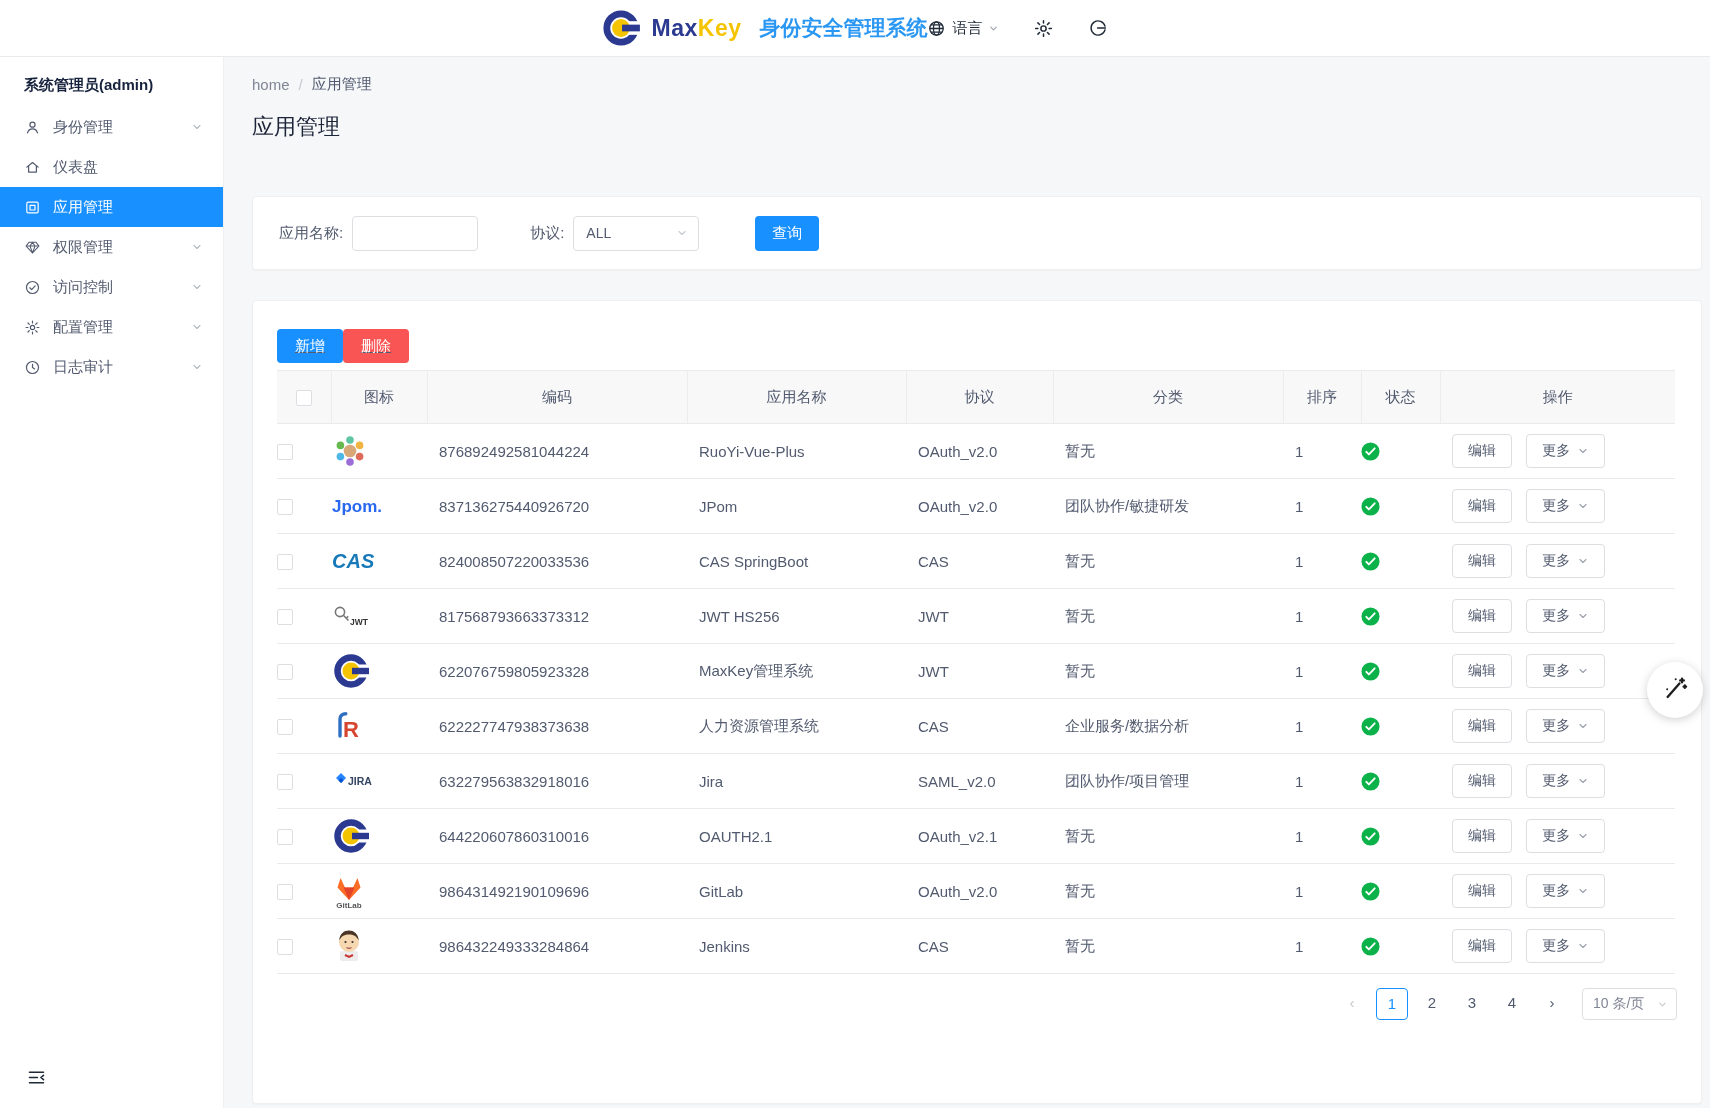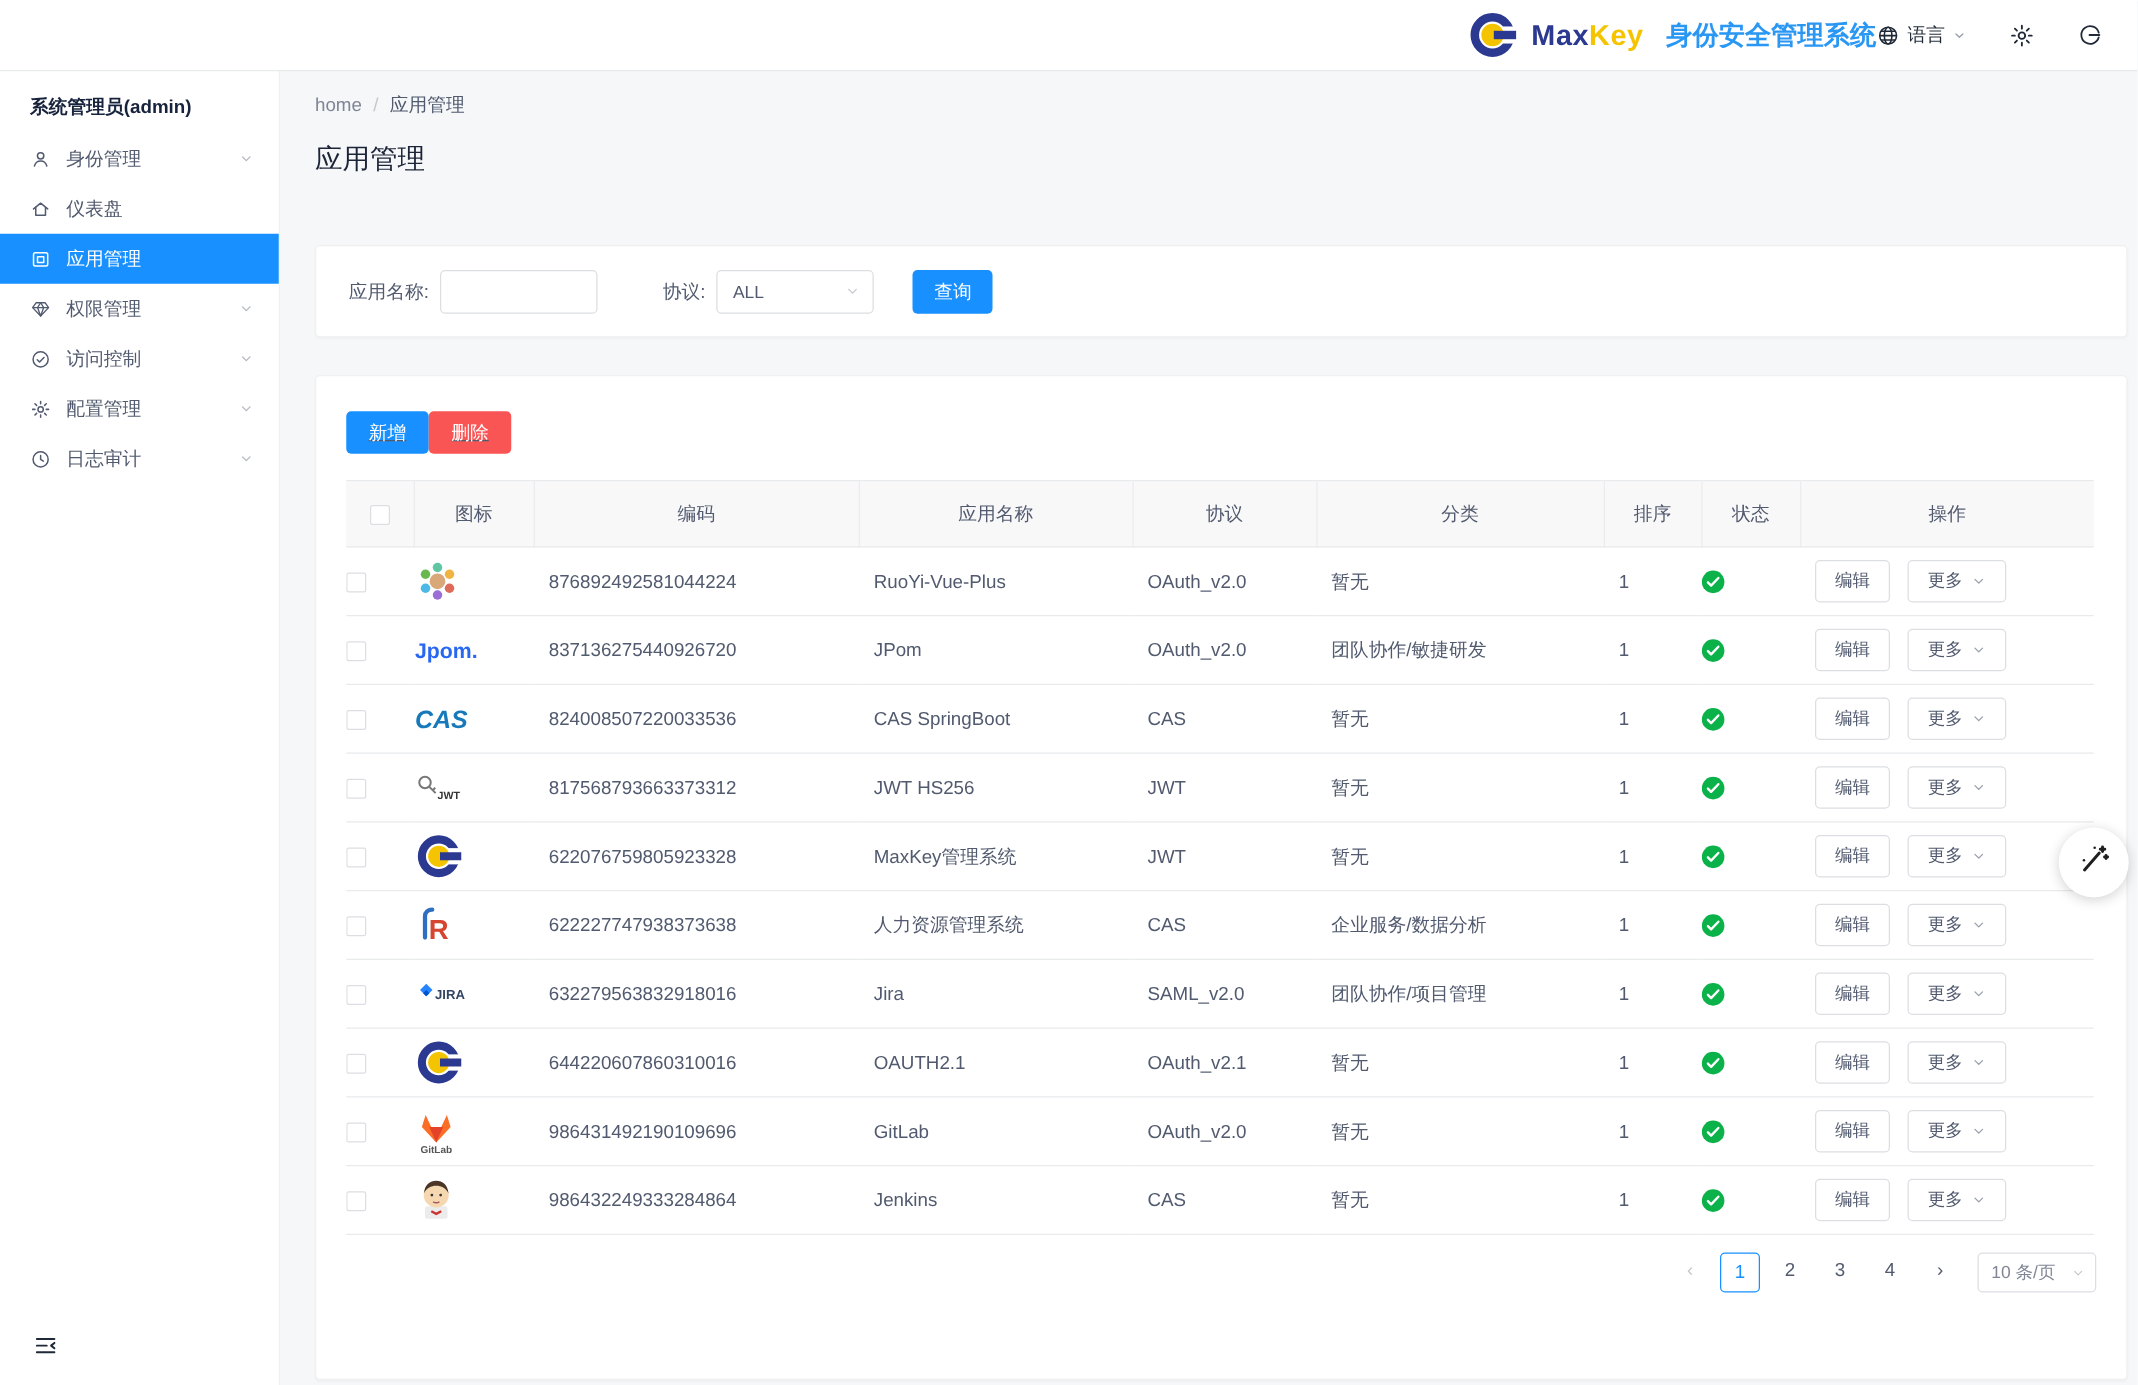--- a/index.html
+++ b/index.html
@@ -7,21 +7,21 @@
     --navy:#2b3990; --gold:#f5c400;
     --text:#515a6e; --heading:#17233d; --border:#dcdee2; --line:#e8eaec; --bg:#f5f7f9;
   }
   *{box-sizing:border-box;margin:0;padding:0;}
   body{width:1710px;height:1108px;overflow:hidden;background:var(--bg);
        font-family:"Liberation Sans","DejaVu Sans",sans-serif;color:var(--text);}
   .app{position:relative;width:1710px;height:1108px;}
 
   
   .hdr{position:absolute;top:0;left:0;right:0;height:56px;background:#fff;z-index:20;
-       display:flex;align-items:center;justify-content:flex-end;padding:0 28px 0 26px;
+       display:flex;align-items:center;justify-content:center;padding:0 28px 0 26px;
        box-shadow:0 1px 0 var(--line);}
   .brand{display:flex;align-items:center;gap:10px;}
   .brand svg{display:block;}
   .brand-text{font-size:23px;font-weight:bold;letter-spacing:.5px;}
   .brand-max{color:var(--navy);}
   .brand-key{color:var(--gold);}
   .brand-title{font-size:21px;font-weight:bold;color:#2a97f3;margin-left:8px;}
   .hdr-actions{display:flex;align-items:center;gap:34px;color:#1f2937;}
   .hdr-item{display:flex;align-items:center;gap:6px;font-size:15px;cursor:pointer;color:#1f2937;}
   .hdr-item svg{display:block;}
@@ -55,28 +55,28 @@
            padding:0 10px;font-size:14px;color:var(--text);outline:none;background:#fff;}
   .f-proto-label{margin-left:52px;}
   .select{height:35px;border:1px solid var(--border);border-radius:4px;background:#fff;
           display:inline-flex;align-items:center;justify-content:space-between;
           padding:0 10px 0 12px;font-size:14px;color:var(--text);cursor:pointer;}
   .f-select{width:126px;margin-left:9px;}
   .chev{display:inline-flex;color:#b6bcc6;}
   .btn{border:none;border-radius:4px;font-size:15px;cursor:pointer;
        font-family:"Liberation Sans","DejaVu Sans",sans-serif;}
   .btn-primary{background:var(--primary);color:#fff;height:35px;padding:0 17px;}
-  .f-search{margin-left:31px;}
+  .f-search{margin-left:56px;}
 
   .table-card{margin-top:30px;min-height:804px;padding:28px 24px 24px;}
   .toolbar{display:flex;text-decoration:underline;}
   .toolbar .btn{height:34px;padding:0 18px;}
   .btn-danger{background:var(--danger);color:#fff;}
 
-  table.grid{border-collapse:collapse;table-layout:fixed;width:1398px;margin-top:21px;font-size:15px;}
+  table.grid{border-collapse:collapse;table-layout:fixed;width:1398px;margin-top:7px;font-size:15px;}
   .grid thead th{height:53px;background:#f8f8f9;color:var(--text);font-weight:500;
                  border-top:1px solid var(--line);border-bottom:1px solid var(--line);
                  border-right:1px solid #ececee;text-align:center;}
   .grid thead th:last-child{border-right:none;}
   .grid tbody td{height:55px;border-bottom:1px solid var(--line);color:var(--text);
                  padding-left:12px;text-align:left;overflow:hidden;white-space:nowrap;}
   .grid td.c-check,.grid td.c-icon,.grid td.c-status{padding-left:0;}
   .cb{display:inline-block;width:16px;height:16px;border:1px solid var(--border);border-radius:2px;
       background:#fff;vertical-align:middle;cursor:pointer;}
   .app-icon{display:inline-flex;align-items:center;justify-content:center;vertical-align:middle;}

